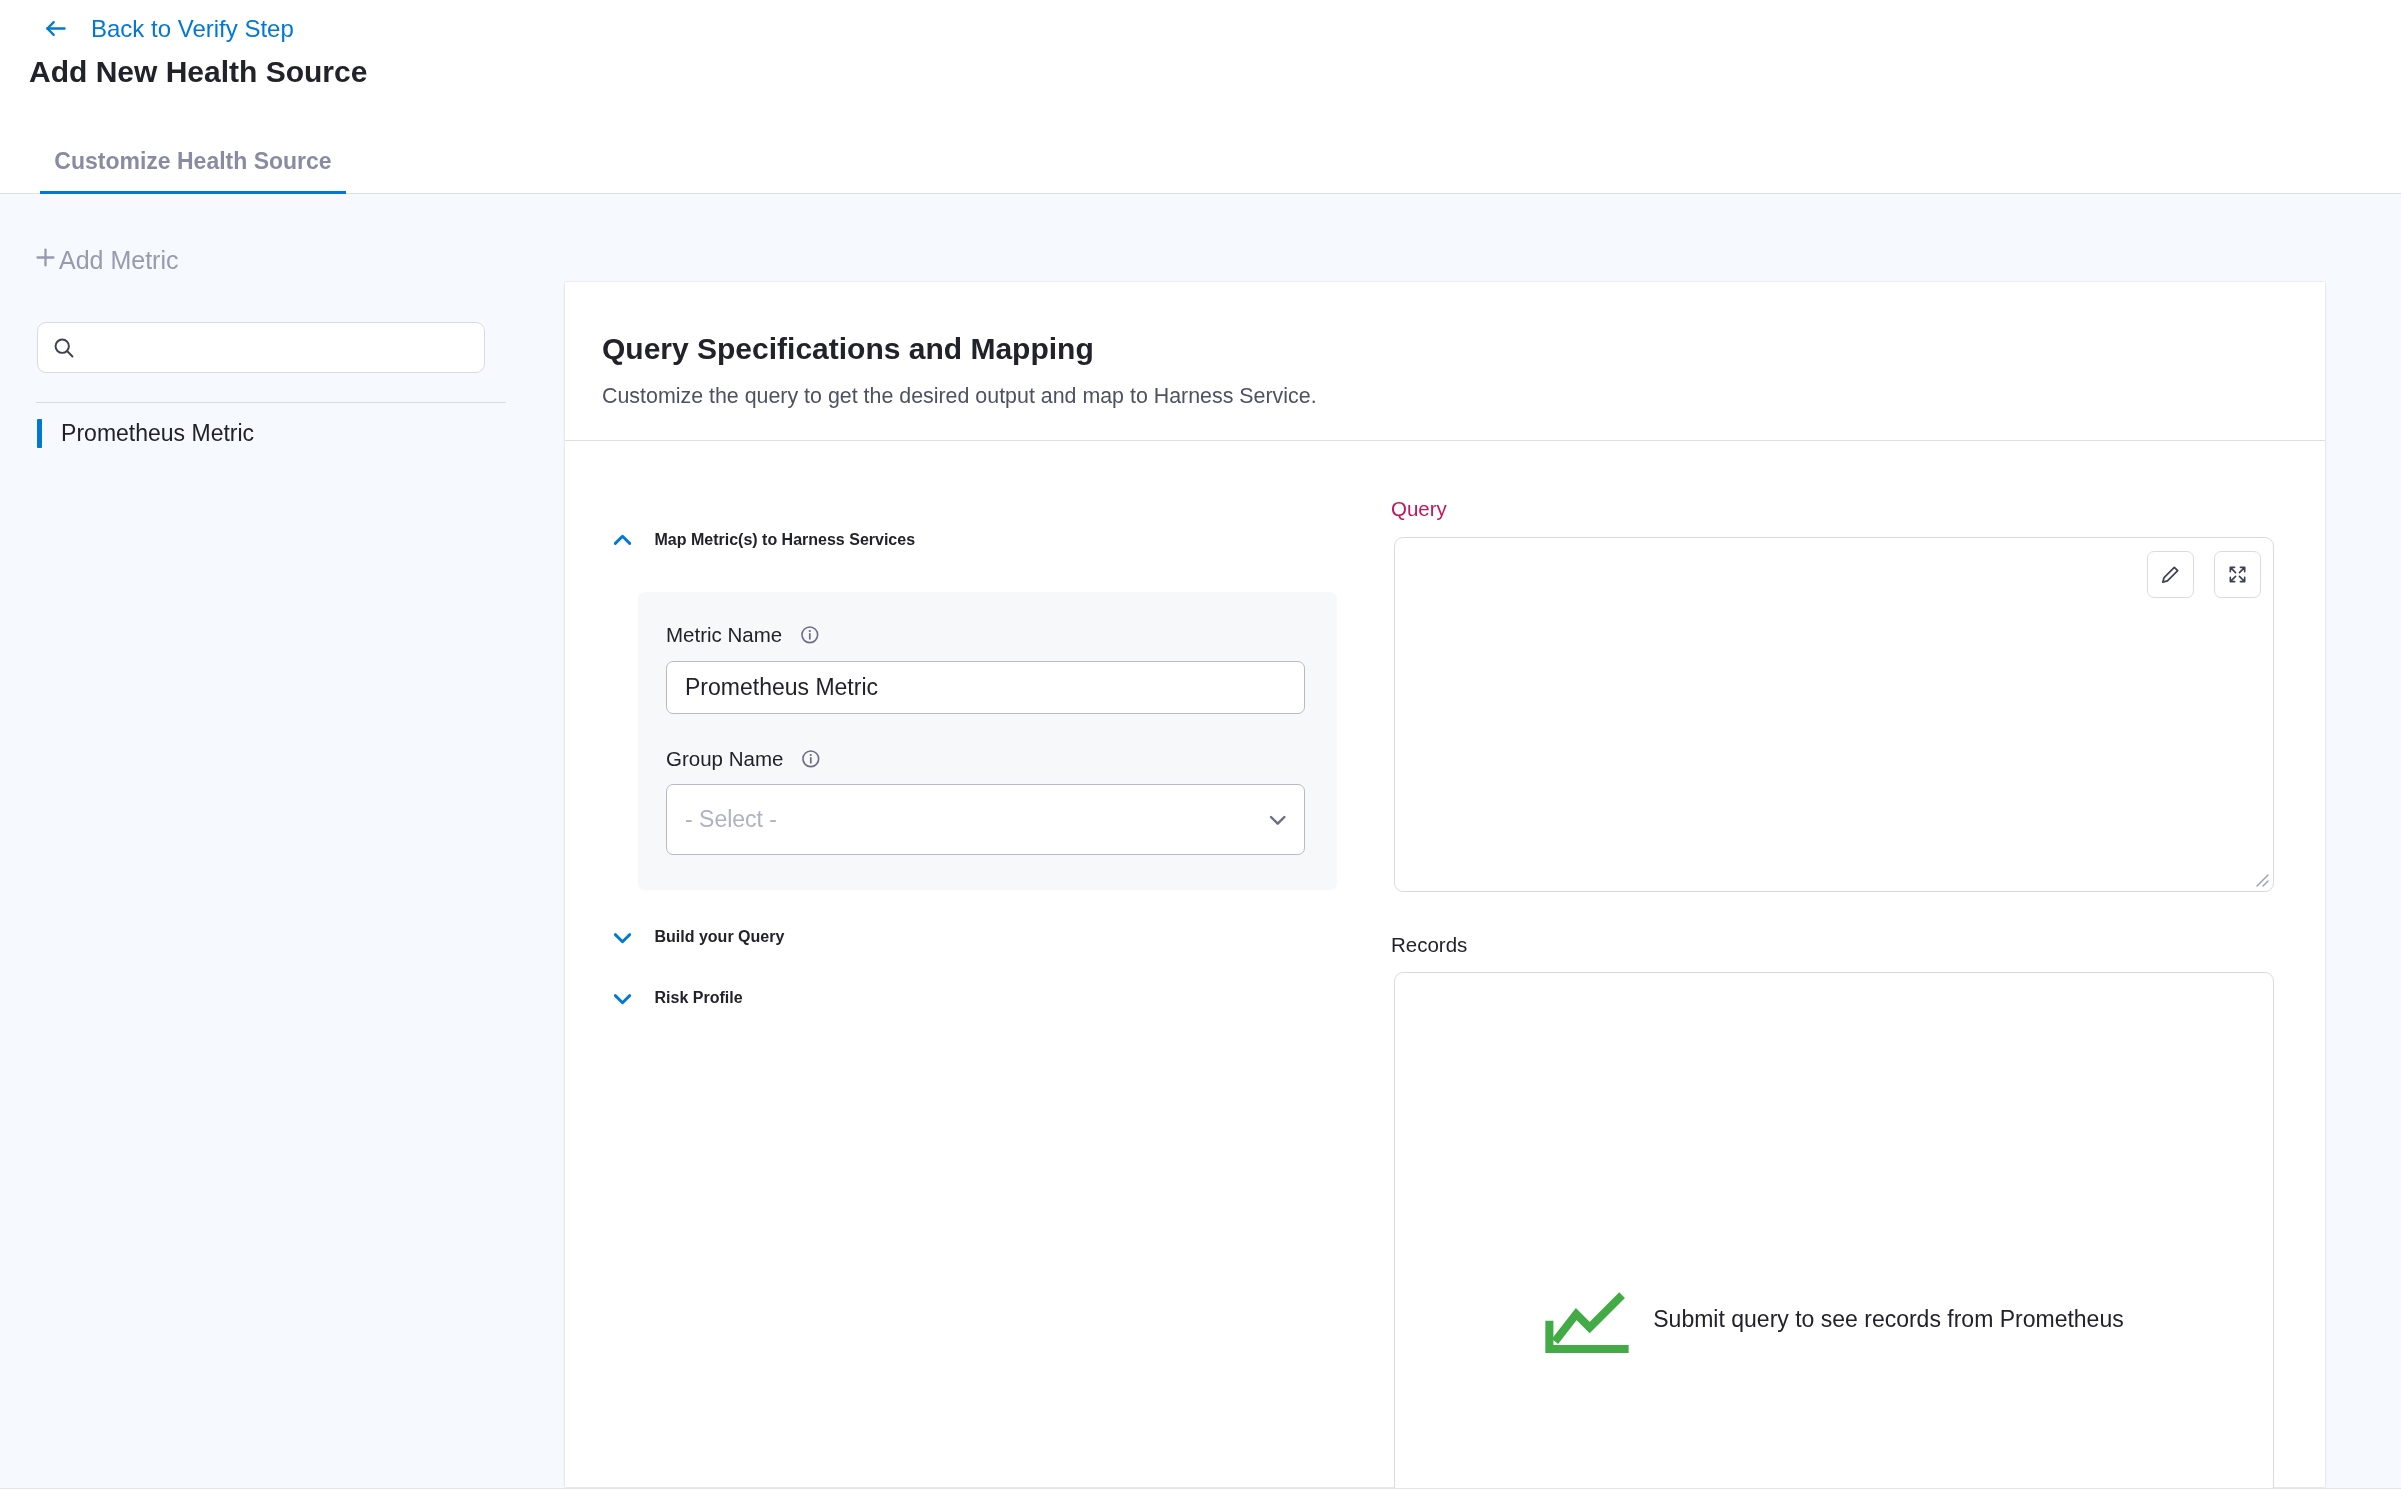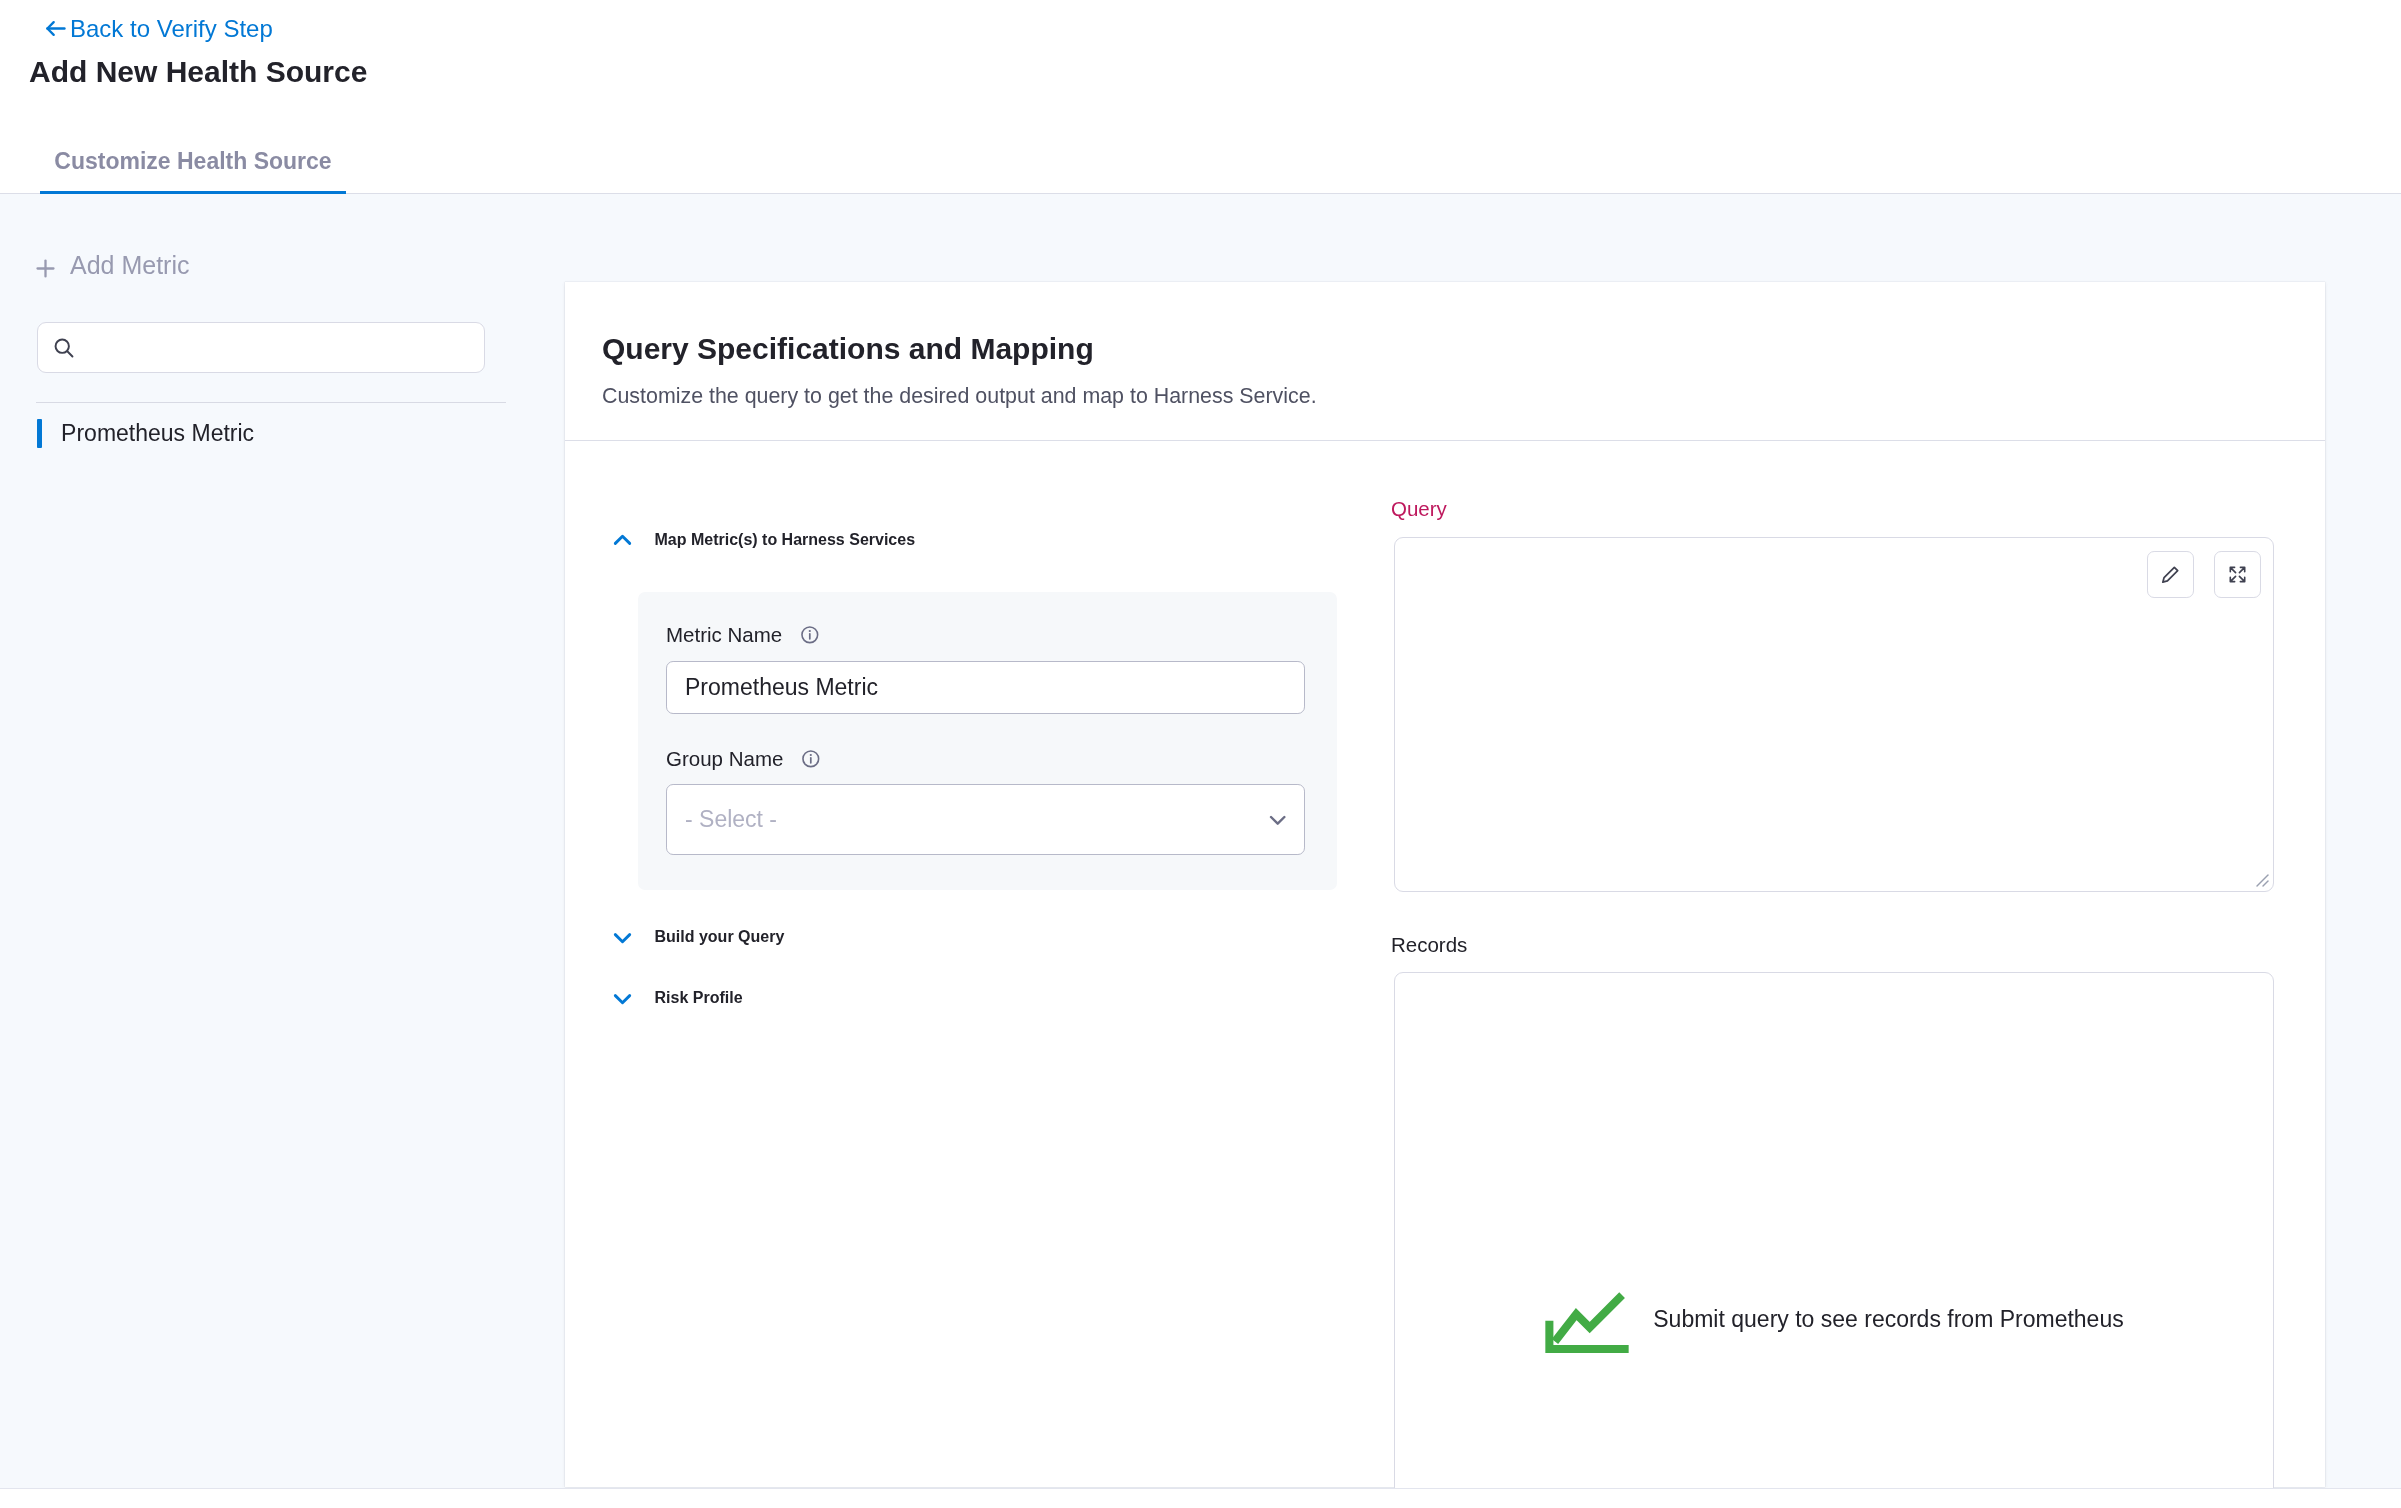--- a/index.html
+++ b/index.html
@@ -11,21 +11,21 @@
     position: relative;
   }
 
   
   .header {
     position: absolute; top: 0; left: 0; right: 0; height: 194px;
     background: #ffffff; border-bottom: 0.9px solid #dcdee8; z-index: 3;
   }
   .back-row {
     position: absolute; left: 42px; top: 12.5px; height: 32px;
-    display: flex; align-items: center; gap: 1px; cursor: pointer;
+    display: flex; align-items: center; gap: 22px; cursor: pointer;
   }
   .back-label { color: #0278d5; font-size: 24px; font-weight: 500; }
   .page-title { position: absolute; left: 29px; top: 55px; font-size: 30px; font-weight: 700; color: #22222a; }
 
   .tabbar {
     position: absolute; left: 0; bottom: 0; right: 0; height: 64px;
     display: flex; align-items: stretch; padding-left: 40px;
   }
   .tab {
     padding: 0 14.3px; display: flex; align-items: center;
@@ -41,21 +41,21 @@
 
   
   .content {
     position: absolute; top: 194px; left: 0; right: 0; bottom: 21.4px;
     background: #f6f9fd; overflow: hidden;
   }
 
   
   .add-metric {
     position: absolute; left: 34px; top: 52px; height: 34px;
-    display: flex; align-items: flex-end; gap: 13px;
+    display: flex; align-items: flex-start; gap: 2px;
     color: #989ab0; font-size: 25px; font-weight: 500; cursor: pointer;
   }
   .search-box {
     position: absolute; left: 37px; top: 128px; width: 448px; height: 51px;
     background: #ffffff; border: 0.9px solid #d9dae5; border-radius: 9px;
   }
   .search-box svg { position: absolute; left: 14.3px; top: 13.4px; }
   .search-box input {
     width: 100%; height: 100%; border: none; outline: none; background: transparent;
     font-family: inherit; font-size: 23px; color: #22222a; padding-left: 52px;

